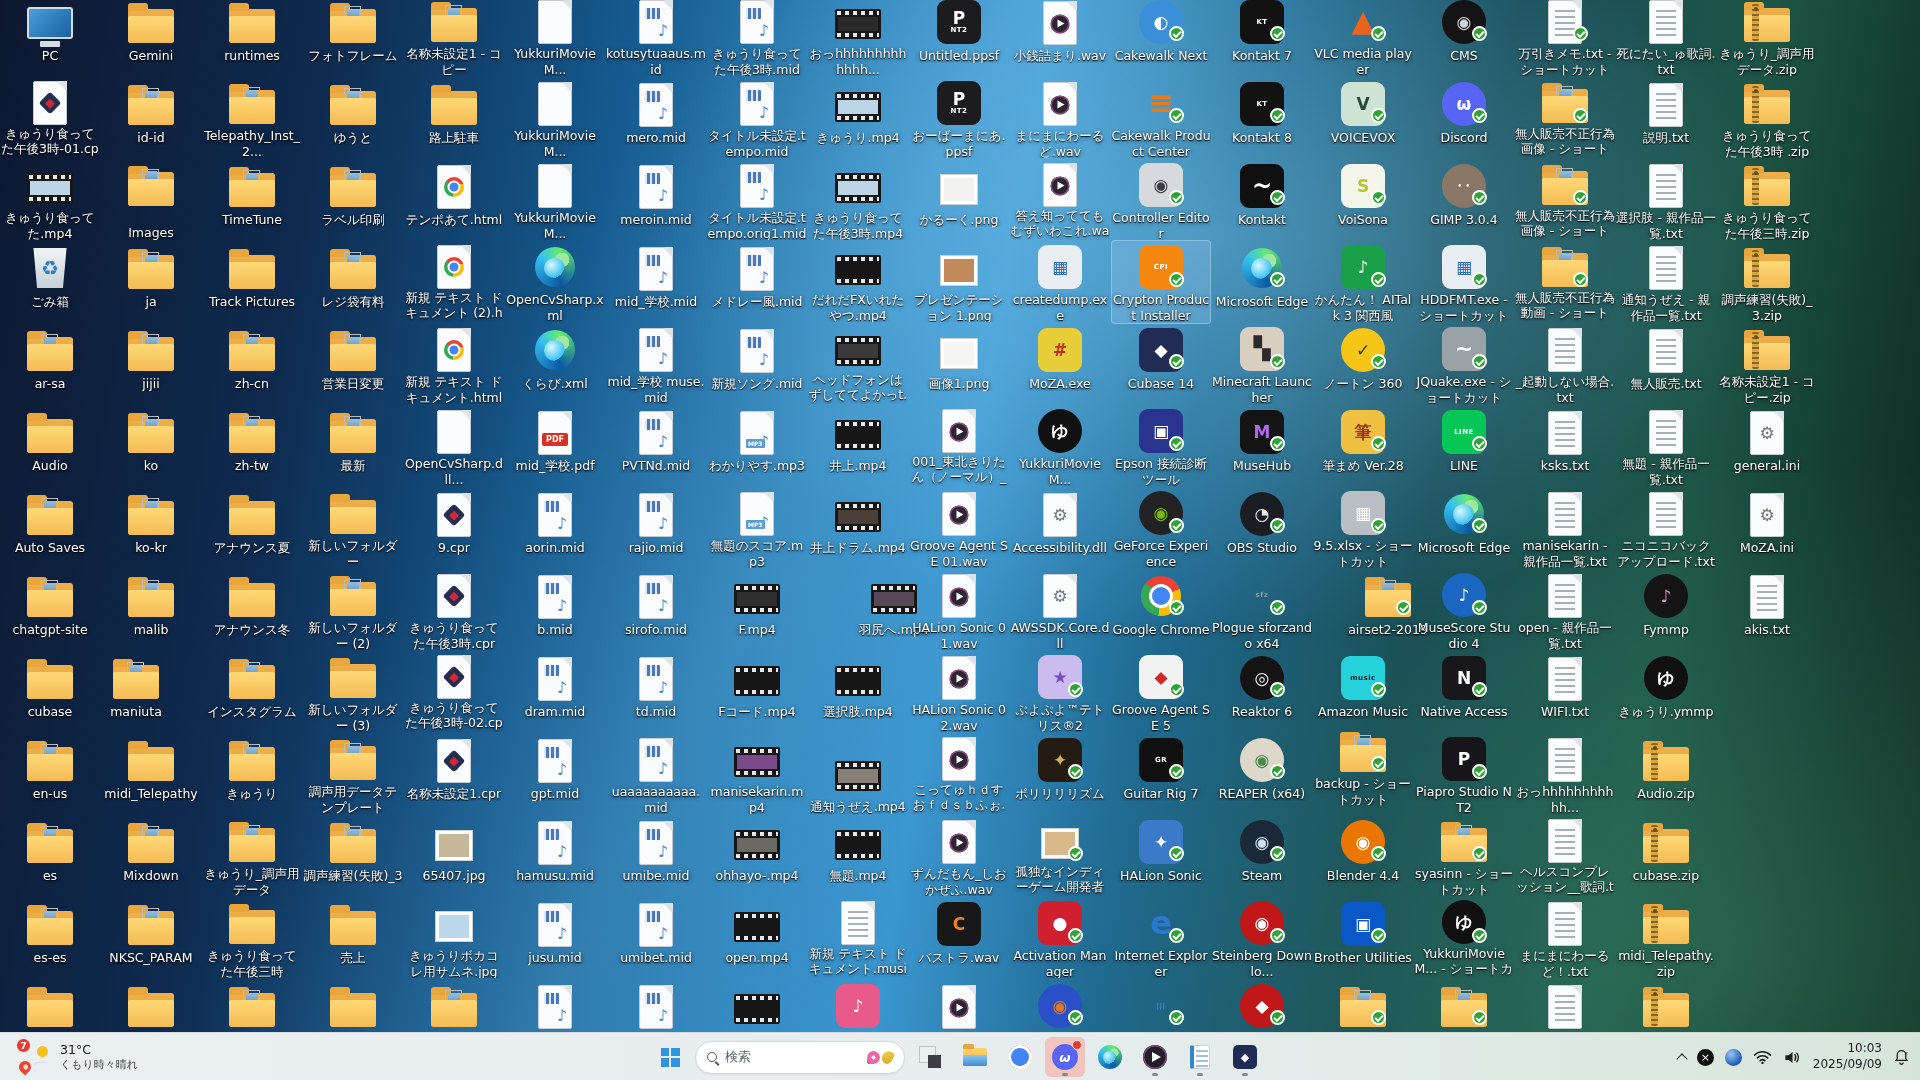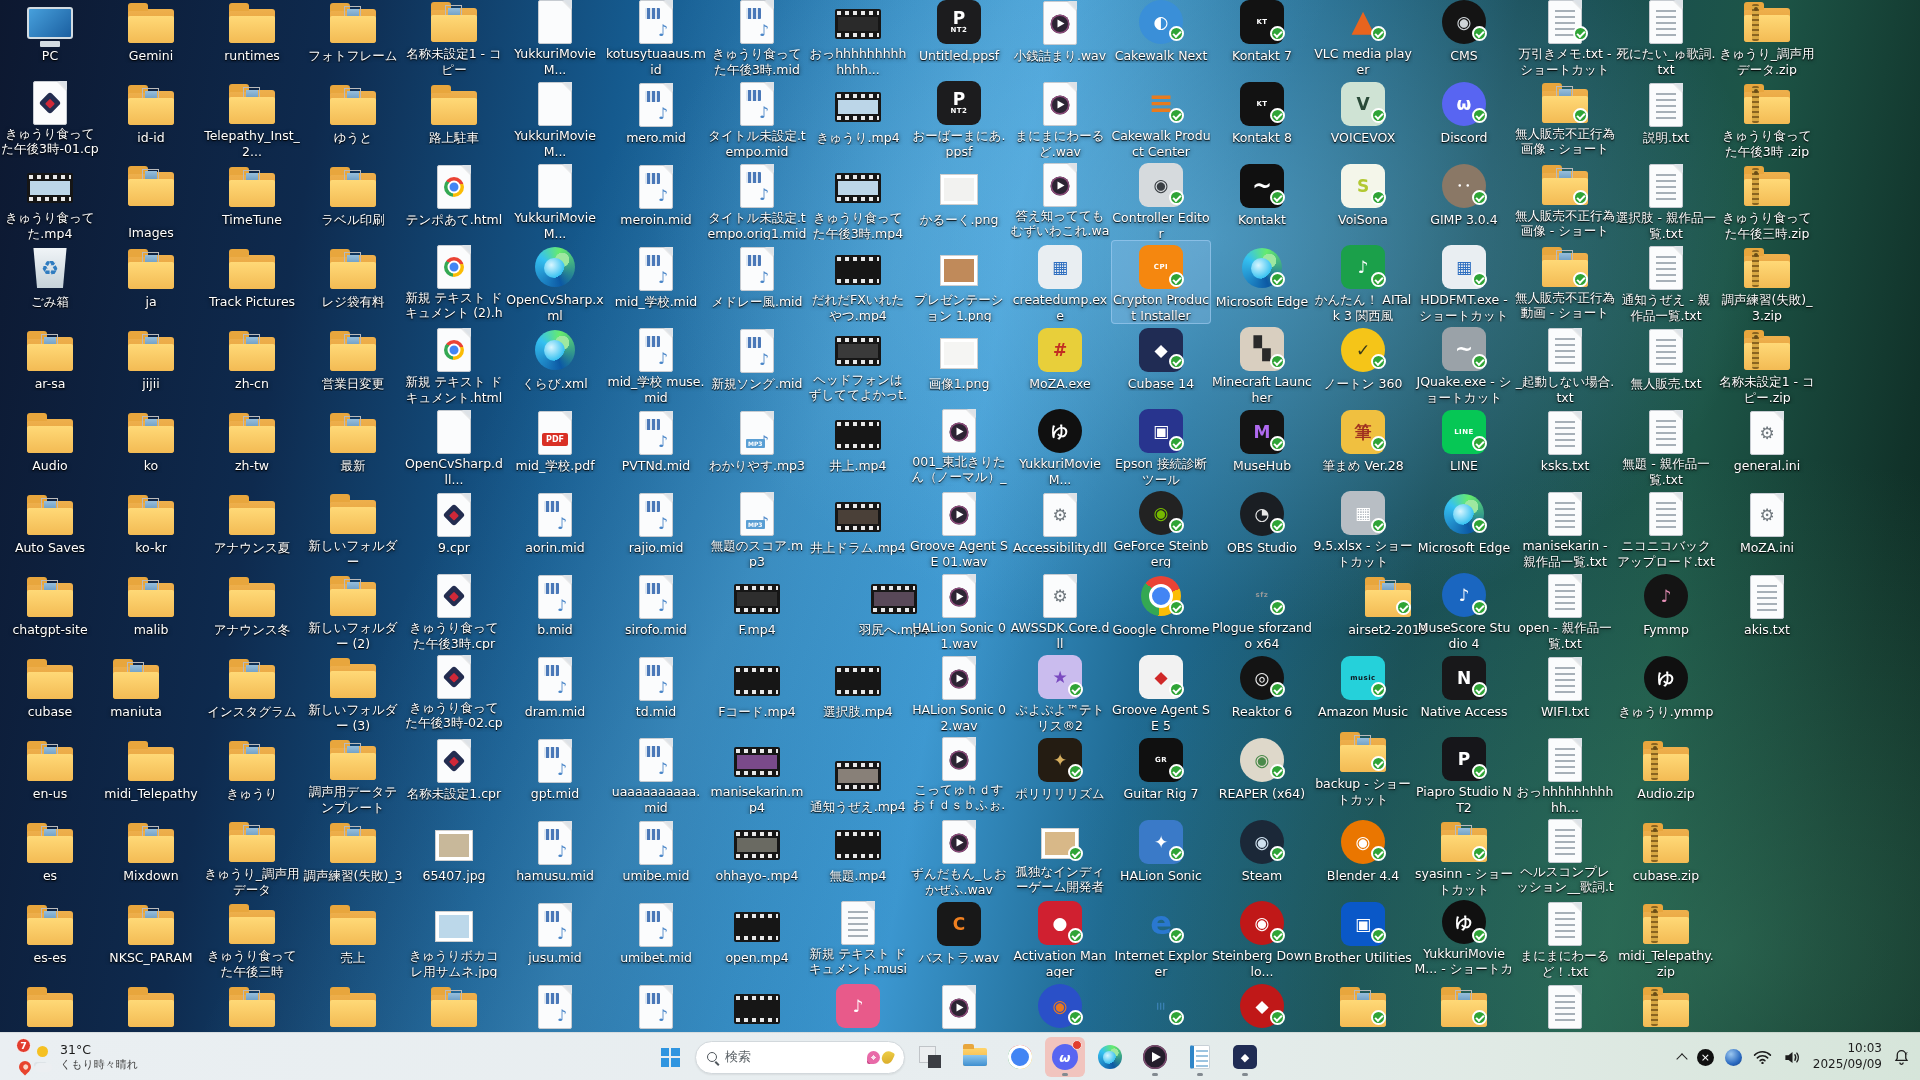--- a/index.html
+++ b/index.html
@@ -1156,21 +1156,21 @@
       <div class="gbox">
         <span class="ig doc inid">⚙</span>
       </div>
       <div class="lb">Accessibility.dll</div>
     </div>
     <div class="ic" style="left: 1113px; top: 488px;">
       <div class="gbox">
         <span class="ig appi cir" style="background:#222;color:#76b900">◉</span>
         <b class="ck"></b>
       </div>
-      <div class="lb">GeForce Steinberg</div>
+      <div class="lb">GeForce Experience</div>
     </div>
     <div class="ic" style="left: 1214px; top: 488px;">
       <div class="gbox">
         <span class="ig appi cir" style="background:#1a1e23;color:#e8e8e8">◔</span>
         <b class="ck"></b>
       </div>
       <div class="lb">OBS Studio</div>
     </div>
     <div class="ic" style="left: 1315px; top: 488px;">
       <div class="gbox">

